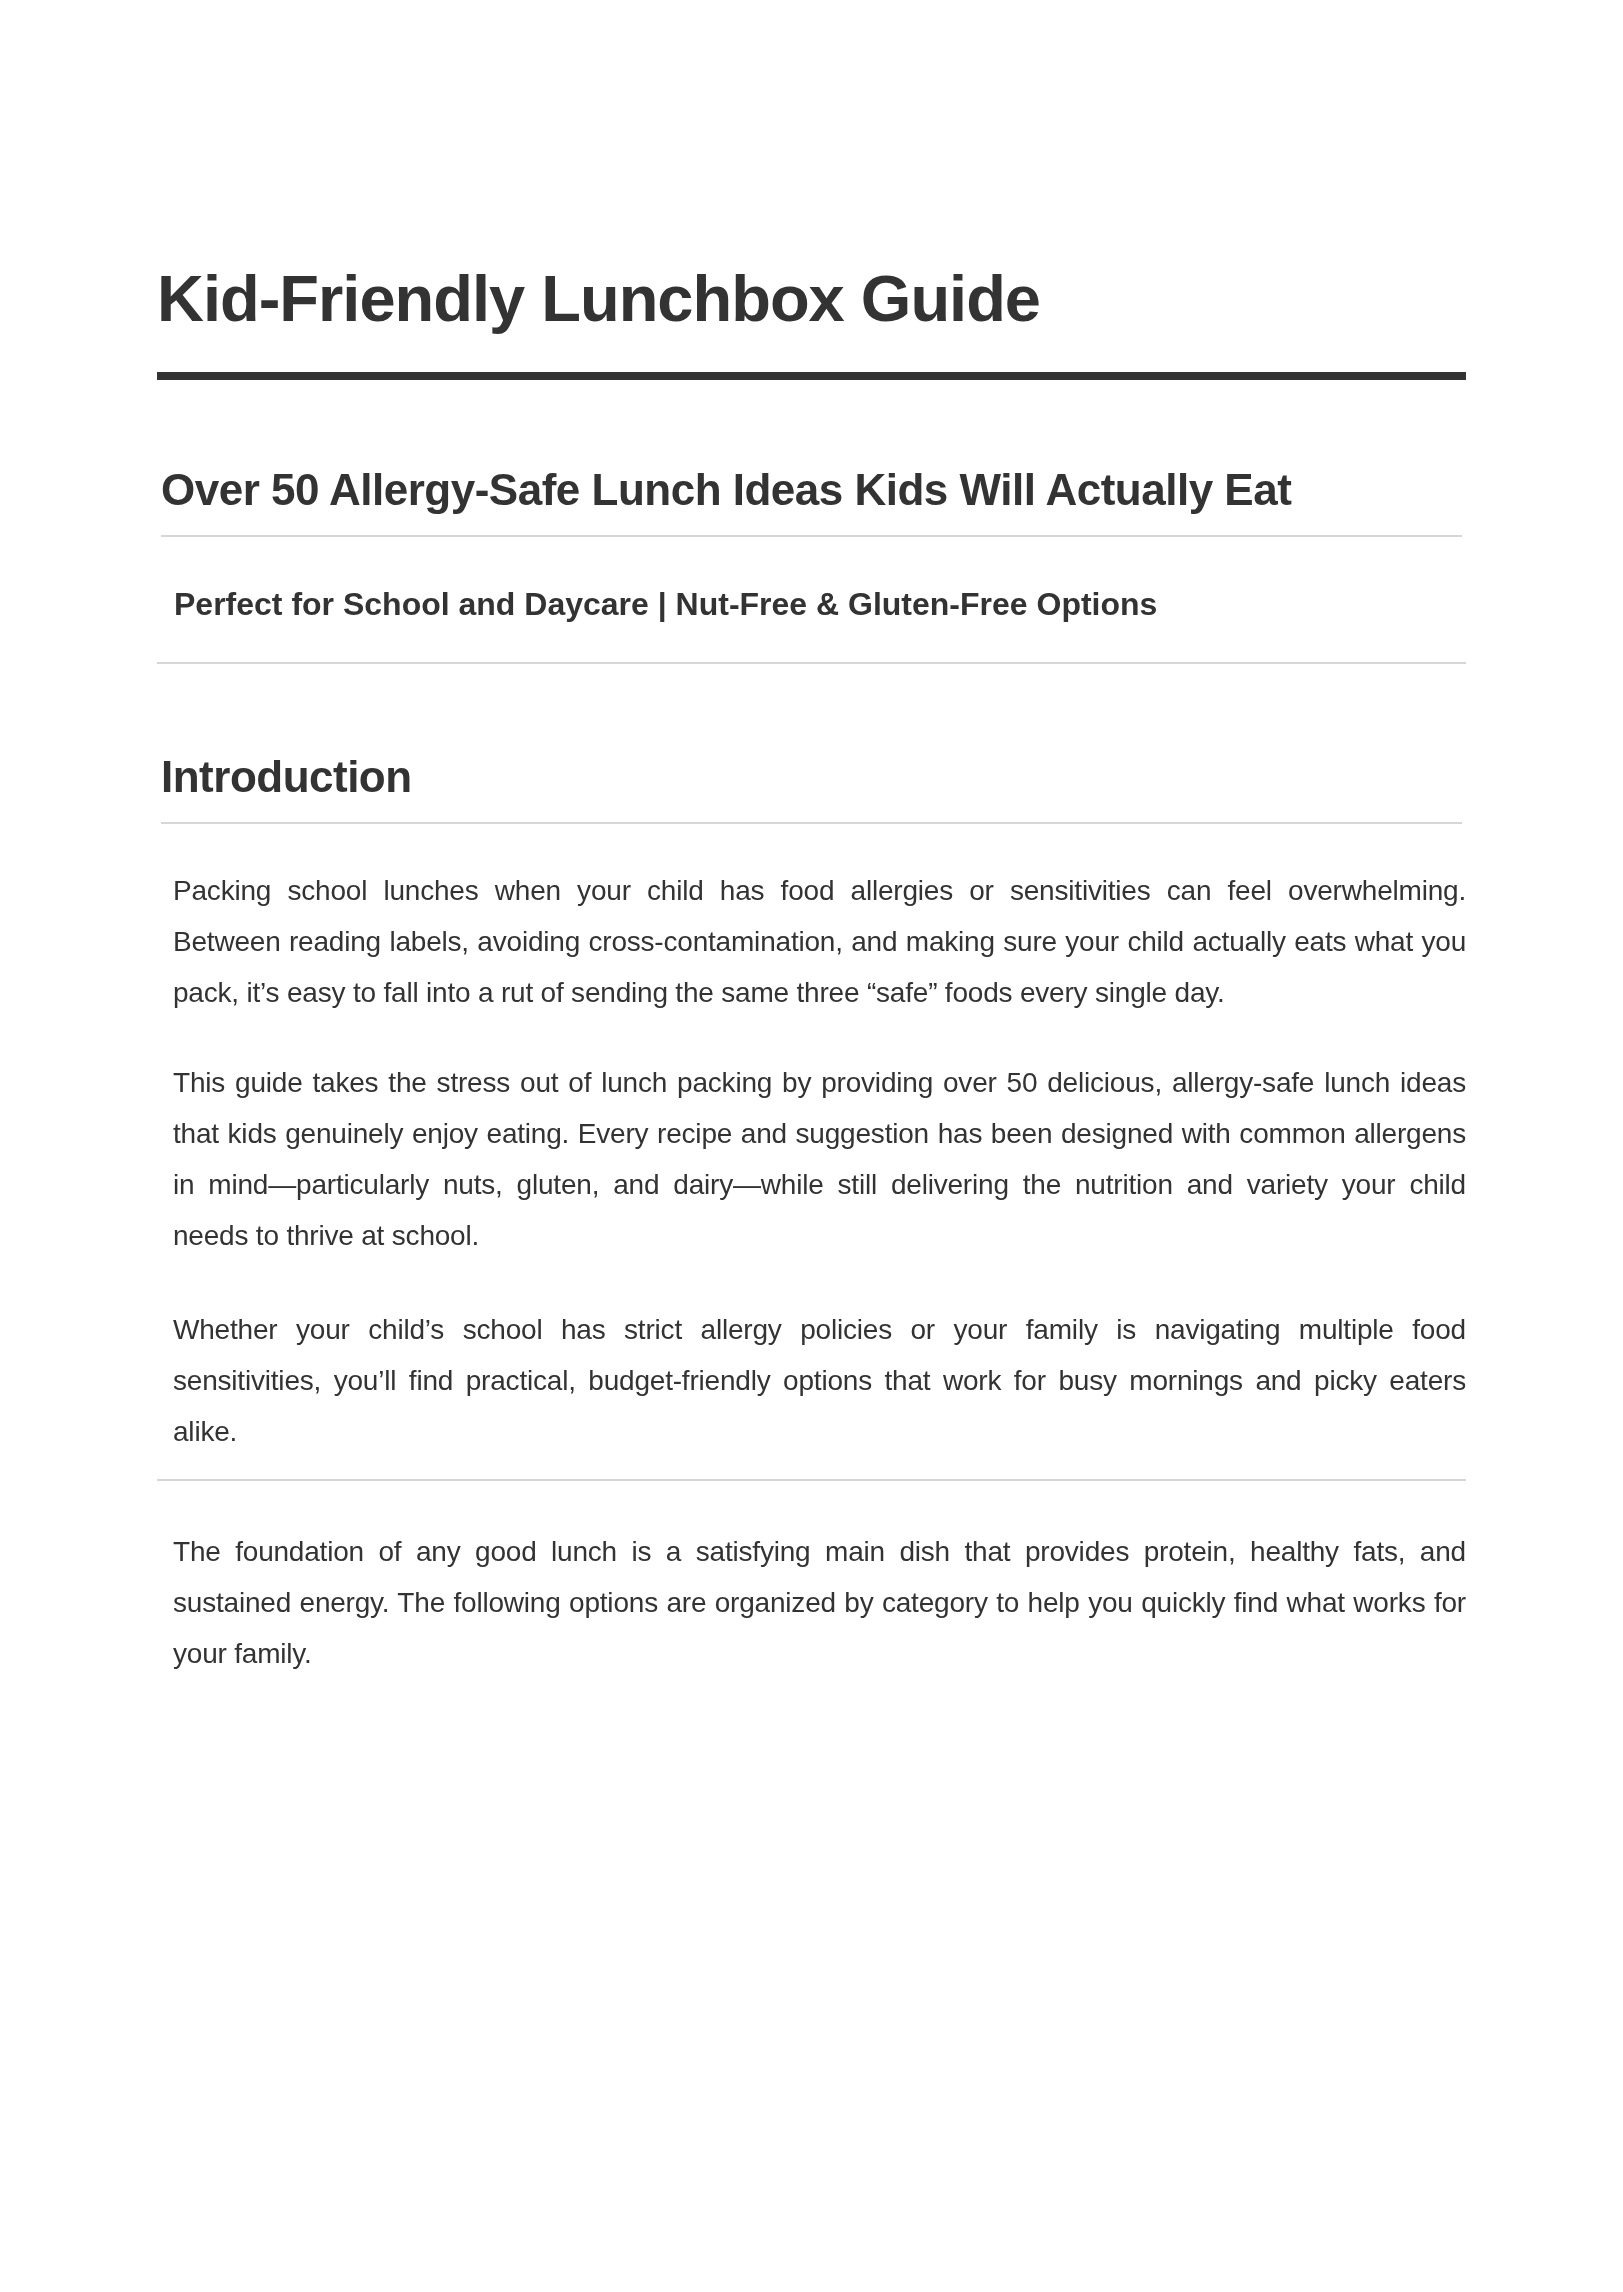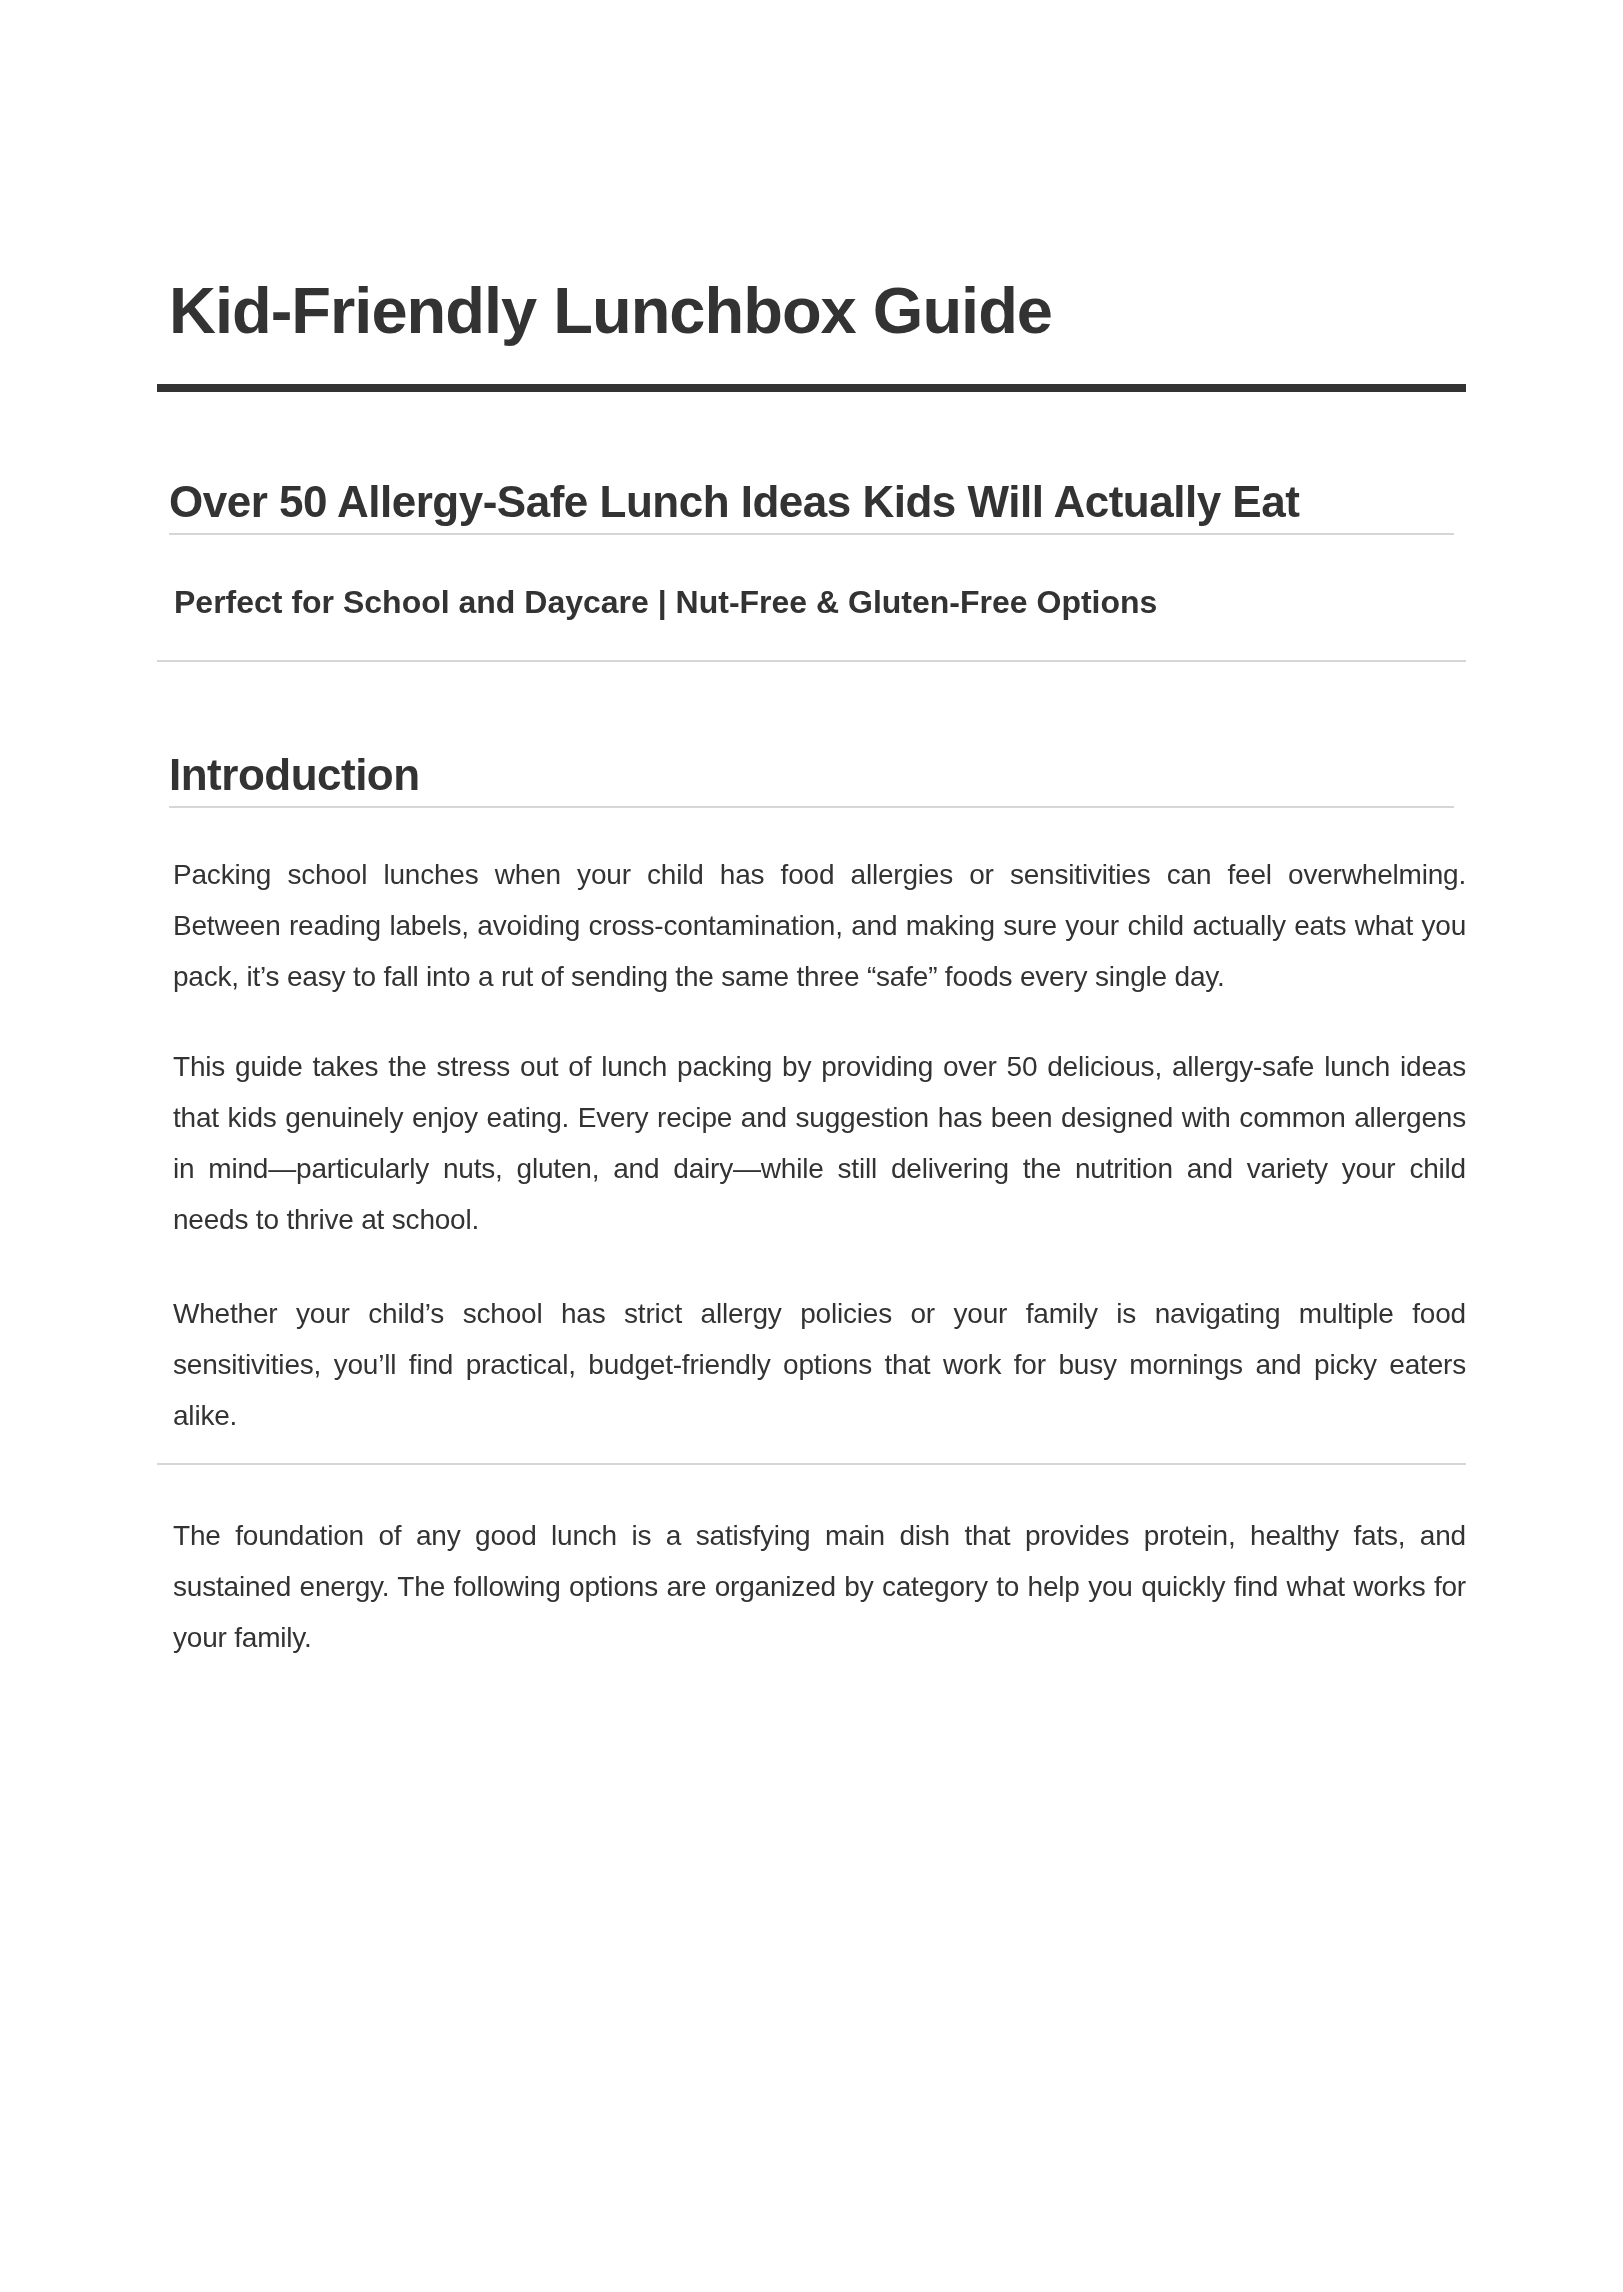--- a/index.html
+++ b/index.html
@@ -21,35 +21,35 @@
   .page {
     width: 1623px;
     height: 2293px;
     padding: 265px 157px 0 157px;
   }
   .doc-title {
     font-size: 65px;
     font-weight: 700;
     line-height: 1.05;
     letter-spacing: -1px;
-    margin: 12px;
+    margin: 0;
     white-space: nowrap;
   }
   .title-rule {
     height: 7.8px;
     background: var(--thick-rule);
     margin-top: 39px;
   }
   .h2 {
     font-size: 44px;
     font-weight: 700;
     line-height: 53px;
     letter-spacing: -0.5px;
-    margin: 12px;
-    padding-bottom: 5px;
+    margin: 4px;
+    padding-bottom: 19px;
     border-bottom: 2px solid var(--thin-rule);
     white-space: nowrap;
   }
   .subtitle { margin-top: 83px; }
   .tagline {
     font-size: 32px;
     font-weight: 700;
     line-height: 41px;
     margin: 47px 0 0 17px;
     white-space: nowrap;

